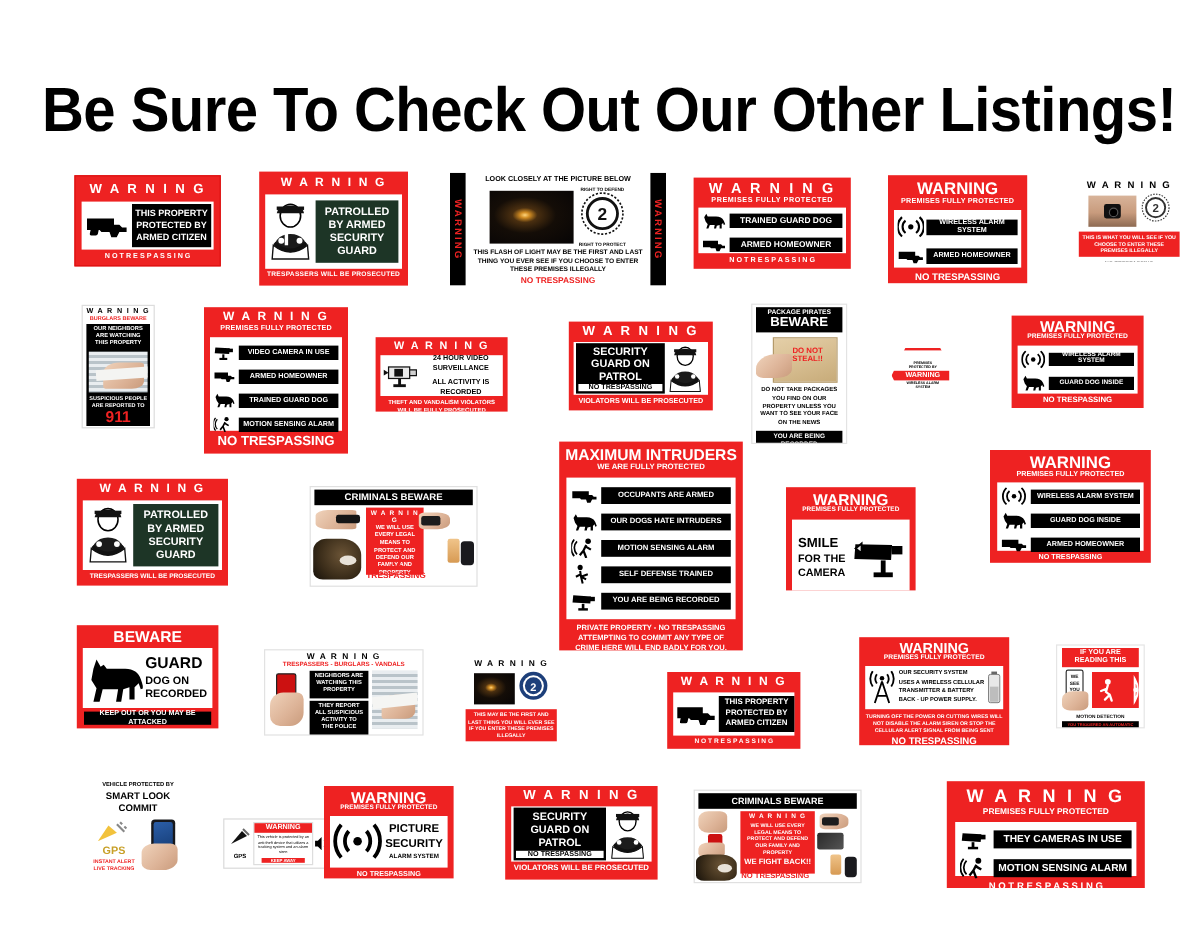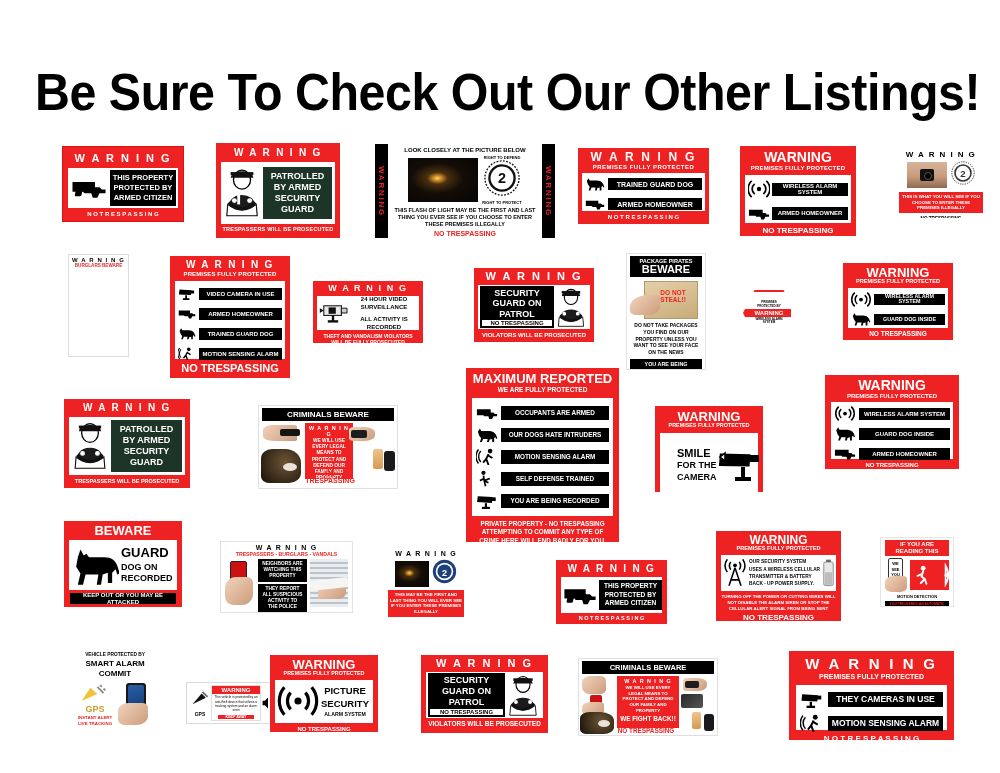--- a/index.html
+++ b/index.html
@@ -201,20 +201,36 @@
   </div>
   <div class="red" style="margin:3px 6px 0 6px;padding:2px 2px;">
     <div class="wht-txt" style="font-size:4.4px;font-weight:700;text-align:center;line-height:1.3;">THIS IS WHAT YOU WILL SEE IF YOU CHOOSE TO ENTER THESE PREMISES ILLEGALLY</div>
   </div>
   <div style="font-size:4.6px;font-weight:700;text-align:center;margin-top:3px;">NO TRESPASSING</div>
 </div>
 
 <div class="sign white" style="left:68px;top:254px;width:61px;height:103px;border:1px solid #ddd;">
   <div class="spaced" style="font-size:6px;font-weight:700;text-align:center;margin-top:2px;">W A R N I N G</div>
   <div class="red-txt" style="font-size:4.6px;font-weight:700;text-align:center;">BURGLARS BEWARE</div>
+  <div class="blk" style="margin:2px 3px;height:83px;padding-top:2px;">
+    <div class="wht-txt" style="font-size:4.8px;font-weight:700;text-align:center;line-height:1.3;">
+      <div>OUR NEIGHBORS</div>
+      <div>ARE WATCHING</div>
+      <div>THIS PROPERTY</div>
+    </div>
+    <div class="blinds" style="margin:2px 2px;height:34px;position:relative;overflow:hidden;">
+      <div class="photo-hand" style="position:absolute;left:12px;top:9px;width:34px;height:22px;border-radius:40% 10% 30% 10%;"></div>
+      <div style="position:absolute;left:6px;top:14px;width:44px;height:9px;background:#f4f4f2;transform:rotate(-4deg);"></div>
+    </div>
+    <div class="wht-txt" style="font-size:4.6px;font-weight:700;text-align:center;line-height:1.3;">
+      <div>SUSPICIOUS PEOPLE</div>
+      <div>ARE REPORTED TO</div>
+    </div>
+    <div class="red-txt" style="font-size:13px;font-weight:700;text-align:center;line-height:1;">911</div>
+  </div>
 </div>
 
 <div class="sign red" style="left:170px;top:256px;width:120px;height:122px;">
   <div class="hdr spaced" style="font-size:10px;margin-top:4px;">W A R N I N G</div>
   <div class="sub" style="font-size:6px;letter-spacing:.02em;margin-top:1px;">PREMISES FULLY PROTECTED</div>
   <div class="panel" style="margin:4px 5px;height:78px;padding:4px 3px;">
     <div class="row" style="height:17px;">
       <span class="ico" style="width:18px;height:13px;">
         <svg viewBox="0 0 30 22" width="18" height="13">
             <path fill="#000" d="M3 3l20 4-2 8-20-4z" transform="rotate(-8 12 9)"></path>
@@ -372,21 +388,21 @@
       </span>
       <div class="bar" style="flex:1;height:11px;font-size:5.4px;margin-left:3px;">
         <span>GUARD DOG INSIDE</span>
       </div>
     </div>
   </div>
   <div class="foot" style="font-size:6.5px;">NO  TRESPASSING</div>
 </div>
 
 <div class="sign red" style="left:466px;top:368px;width:153px;height:174px;">
-  <div class="hdr" style="font-size:13px;margin-top:4px;">MAXIMUM REPORTED</div>
+  <div class="hdr" style="font-size:13px;margin-top:4px;">MAXIMUM INTRUDERS</div>
   <div class="sub" style="font-size:6.5px;margin-top:2px;">WE ARE FULLY PROTECTED</div>
   <div class="panel" style="margin:4px 6px;height:118px;padding:4px 4px;">
     <div class="row" style="height:22px;">
       <span class="ico" style="width:22px;height:14px;">
         <svg viewBox="0 0 48 28" width="22" height="14">
             <path fill="#000" d="M2 6h30v7h6l3 3h5v5h-8l-3 6h-6l-2-6h-9l-2-2H2z"></path>
           </svg>
       </span>
       <div class="bar" style="flex:1;height:14px;font-size:6.4px;margin-left:3px;">
         <span>OCCUPANTS ARE ARMED</span>
@@ -490,21 +506,21 @@
     </div>
     <div style="position:absolute;right:14px;top:26px;width:10px;height:20px;background:linear-gradient(180deg,#f0c48a,#d79a53);border-radius:2px;"></div>
     <div class="phone" style="position:absolute;right:2px;top:28px;width:11px;height:20px;"></div>
     <div class="red-txt" style="position:absolute;left:40px;bottom:1px;width:62px;font-size:7px;font-weight:700;text-align:center;">NO  TRESPASSING</div>
   </div>
 </div>
 
 <div class="sign red" style="left:655px;top:406px;width:108px;height:86px;">
   <div class="hdr" style="font-size:13px;margin-top:4px;">WARNING</div>
   <div class="sub" style="font-size:5.4px;">PREMISES  FULLY  PROTECTED</div>
-  <div class="panel row" style="margin:4px 5px;height:64px;padding:14px;">
+  <div class="panel row" style="margin:4px 5px;height:64px;padding:2px;">
     <div style="flex:1;font-size:11px;font-weight:700;line-height:1.25;padding-left:3px;">
       <div>SMILE</div>
       <div style="font-size:9px;">FOR THE</div>
       <div style="font-size:9px;">CAMERA</div>
     </div>
     <span class="ico" style="width:46px;height:40px;">
       <svg viewBox="0 0 46 40" width="46" height="40">
         <path fill="#000" d="M4 6l30 6-3 12-30-6z" transform="rotate(-10 18 14)"></path>
         <rect x="33" y="10" width="9" height="7" fill="#000"></rect>
         <path d="M8 8 L3 12 L8 16z" fill="#e9e9e9" stroke="#000" stroke-width="1.6"></path>
@@ -709,21 +725,21 @@
   </div>
   <div style="font-size:4px;font-weight:700;text-align:center;">MOTION DETECTION</div>
   <div class="blk" style="margin:2px 4px;padding:1px 0;">
     <div class="red-txt" style="font-size:3.4px;font-weight:700;text-align:center;line-height:1.35;">YOU TRIGGERED AN AUTOMATIC ALERT AND YOU ARE BEING WATCHED &amp; RECORDED</div>
   </div>
 </div>
 
 <div class="sign white" style="left:66px;top:650px;width:98px;height:80px;">
   <div style="font-size:4.8px;font-weight:700;text-align:center;margin-top:2px;">VEHICLE PROTECTED BY</div>
   <div style="text-align:center;font-size:8px;font-weight:700;line-height:1.25;margin-top:2px;">
-    <div>SMART ALARM</div>
+    <div>SMART LOOK</div>
     <div>COMMIT</div>
   </div>
   <div class="row" style="margin-top:4px;gap:6px;justify-content:center;align-items:flex-start;">
     <div style="text-align:center;">
       <span class="ico">
         <svg viewBox="0 0 34 24" width="30" height="22">
           <path d="M4 20 L14 5 L22 12 Z" fill="#f2c23c"></path>
           <path d="M22 4l7 7M25 2l2 2M29 6l2 2" stroke="#888" stroke-width="2" fill="none"></path>
         </svg>
       </span>

